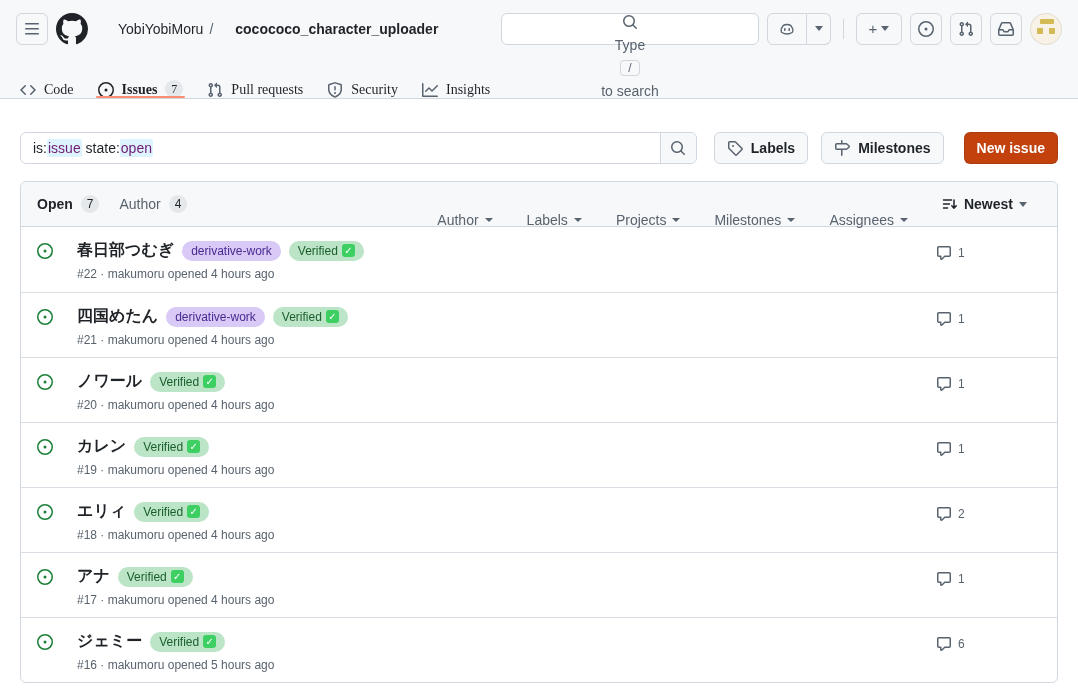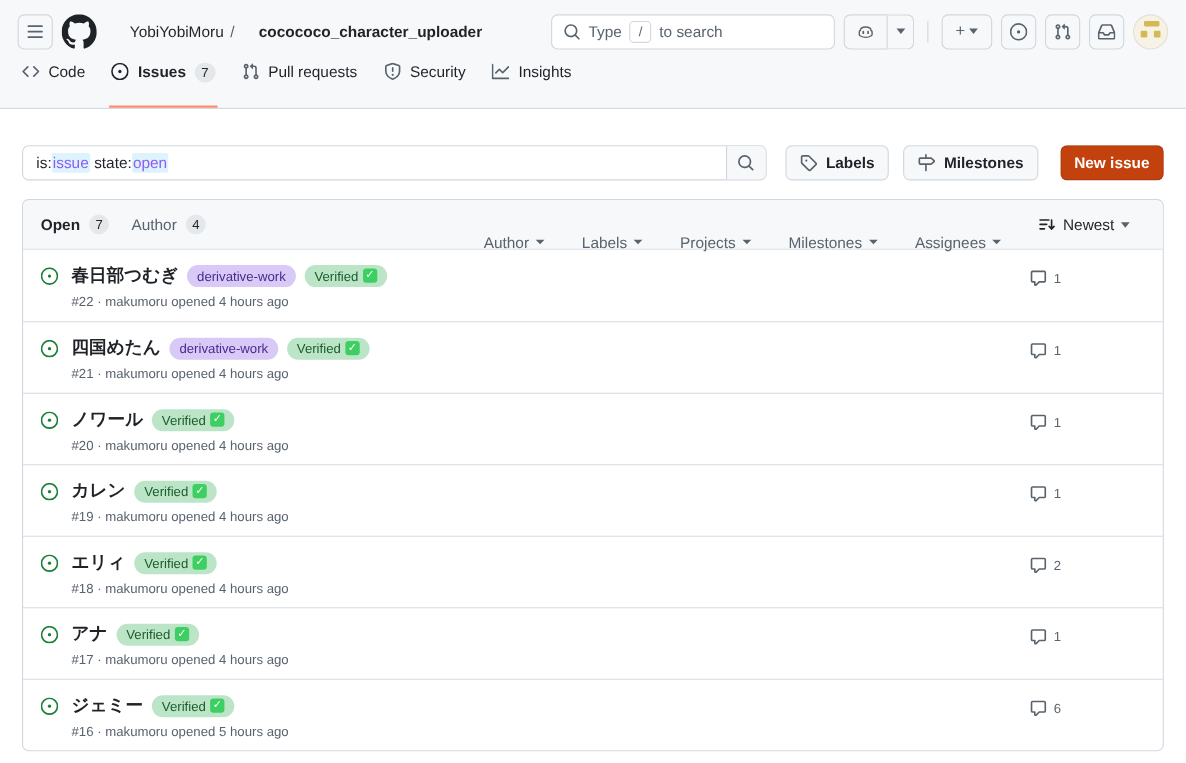--- a/index.html
+++ b/index.html
@@ -29,21 +29,21 @@
   .breadcrumb { display:flex; align-items:center; gap:6px; margin-left:6px; white-space:nowrap; }
   .breadcrumb a { text-decoration:none; color:#1f2328; cursor:pointer;margin-left:16px; }
   .breadcrumb .sep { color:#59636e; }
   .breadcrumb .repo { font-weight:700; }
 
   .header-right { margin-left:auto; display:flex; align-items:center; gap:8px; }
   .global-search {
     width:258px; height:32px; background:#fff;
     border:1px solid #d0d7de; border-radius:6px;
     display:flex; align-items:center; gap:7px; padding:0 10px;
-    color:#59636e; cursor:text;
+    color:#59636e; cursor:text;flex-direction:column;
   }
   .global-search kbd {
     display:inline-flex; align-items:center; justify-content:center;
     min-width:20px; height:20px; border:1px solid #d0d7de; border-radius:4px;
     font-family:inherit; font-size:12px; color:#59636e; padding:0 4px;
   }
   .split-btn { display:flex; flex:0 0 auto; }
   .split-btn .seg {
     height:32px; display:flex; align-items:center; justify-content:center;
     border:1px solid #d0d7de; background:transparent; color:#59636e; cursor:pointer;
@@ -64,22 +64,22 @@
   .avatar .hair { position:absolute; top:5px; left:9px; width:14px; height:5px; background:#d3ba55; border-radius:1px; }
   .avatar .eye-l { position:absolute; top:14px; left:6px;  width:6px; height:6px; background:#d3ba55; border-radius:1px; }
   .avatar .eye-r { position:absolute; top:14px; right:6px; width:6px; height:6px; background:#d3ba55; border-radius:1px; }
 
   
   .tab-bar {
     background:#f6f8fa; border-bottom:1px solid #d0d7de;
     display:flex; align-items:stretch; gap:8px; padding:0 12px; height:42px;
   }
   .tab {
-    position:relative; display:flex; align-items:flex-start; gap:8px;
-    padding:0 8px; color:#1f2328; cursor:pointer; text-decoration:none;
+    position:relative; display:flex; align-items:flex-end; gap:8px;
+    padding:0 8px; color:#1f2328; cursor:pointer; text-decoration:none;font-family:Liberation Serif, serif;
   }
   .tab .t-icon { color:#59636e; }
   .tab.active { font-weight:600; }
   .tab.active .t-icon { color:#1f2328; }
   .tab.active::after {
     content:""; position:absolute; left:6px; right:6px; bottom:0;
     height:2px; border-radius:3px; background:#fd8c73;
   }
   .counter {
     background:rgba(175,184,193,.25); border-radius:2em;
@@ -89,21 +89,21 @@
   
   .filter-row {
     display:flex; align-items:center; margin:33px 20px 0 20px;
   }
   .filter-input {
     flex:1; height:32px; border:1px solid #d0d7de; border-radius:6px;
     display:flex; align-items:center; background:#fff; overflow:hidden; cursor:text;
   }
   .filter-input .tokens { flex:1; display:flex; align-items:center; padding:0 12px; white-space:pre; }
   .tok { color:#1f2328; }
-  .tok.hl { color:#8b5cf6; background:#ddf4ff; border-radius:2px; padding:1px 1px; }
+  .tok.hl { color:#701a75; background:#ddf4ff; border-radius:2px; padding:1px 1px; }
   .filter-search-btn {
     width:36px; height:32px; border:none; border-left:1px solid #d0d7de;
     background:#f6f8fa; color:#59636e; display:flex; align-items:center; justify-content:center;
     cursor:pointer; flex:0 0 auto;
   }
   .btn {
     height:32px; display:inline-flex; align-items:center; gap:8px;
     border:1px solid #d0d7de; border-radius:6px; background:#f6f8fa;
     color:#1f2328; font-size:14px; font-weight:600; padding:0 12px; cursor:pointer;
     white-space:nowrap;
@@ -124,27 +124,27 @@
     height:45px; background:#f6f8fa; border-bottom:1px solid #d0d7de;
     border-radius:6px 6px 0 0;
     display:flex; align-items:center; padding:0 16px; gap:8px;
   }
   .state-toggle { display:flex; align-items:center; gap:8px; cursor:pointer; color:#1f2328; }
   .state-toggle.open .lbl { font-weight:700; }
   .state-toggle.closed { margin-left:12px; color:#59636e; }
   .lh-filters { margin-left:auto; display:flex; align-items:center; gap:34px; margin-right:14px; }
   .lh-filter { display:flex; align-items:center; gap:6px; color:#59636e; cursor:pointer;margin-top:31px; }
   .lh-filter .caret { border-top-width:4px; }
-  .sort-btn { display:flex; align-items:center; gap:6px; color:#1f2328; font-weight:400; cursor:pointer;text-align:right; }
+  .sort-btn { display:flex; align-items:center; gap:6px; color:#1f2328; font-weight:700; cursor:pointer;text-align:right; }
   .sort-btn .caret { color:#59636e; }
 
   .issue-row { display:flex; padding:13px 16px 0 16px; height:65px; }
   .issue-row + .issue-row { border-top:1px solid #d8dee4; }
   .row-icon { flex:0 0 auto; color:#1a7f37; margin-top:3px; }
-  .row-main { flex:1; margin-left:12px; min-width:0; }
+  .row-main { flex:1; margin-left:24px; min-width:0; }
   .title-line { display:flex; align-items:center; gap:8px; flex-wrap:nowrap; }
   .issue-title {
     font-size:16px; font-weight:600; color:#1f2328; text-decoration:none; cursor:pointer;
     white-space:nowrap;
   }
   .issue-label {
     display:inline-flex; align-items:center; gap:4px;
     font-size:12px; font-weight:500; line-height:20px; height:20px;
     border-radius:10px; padding:0 9px; cursor:pointer; white-space:nowrap;
   }

